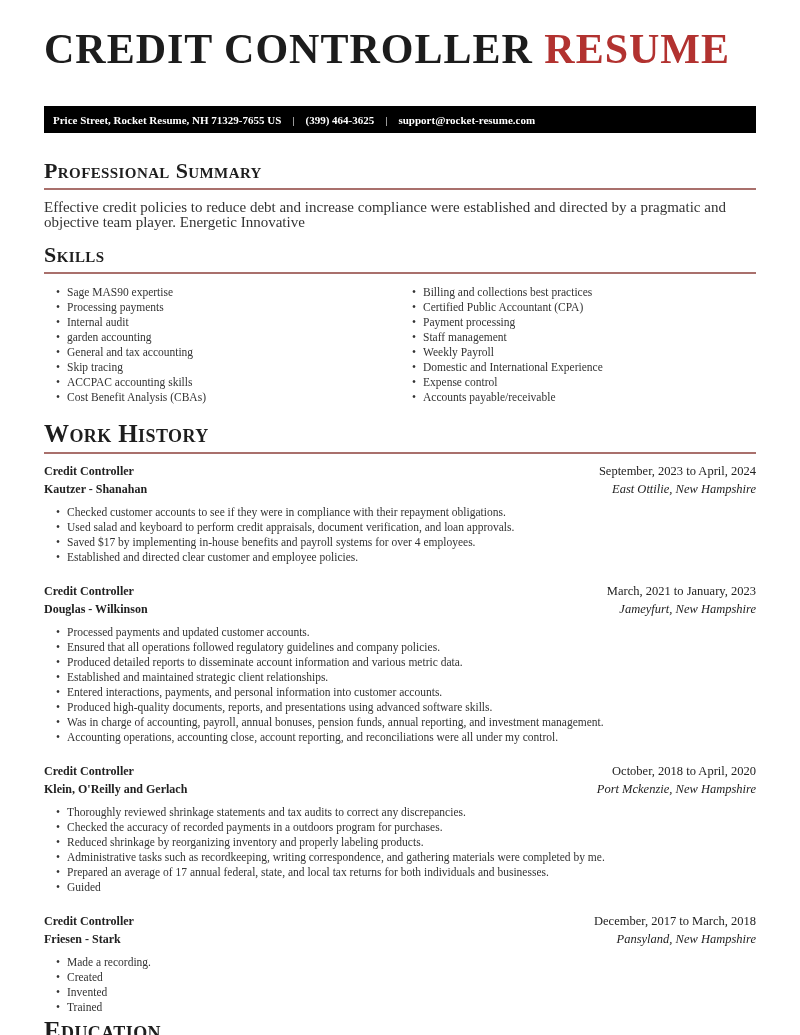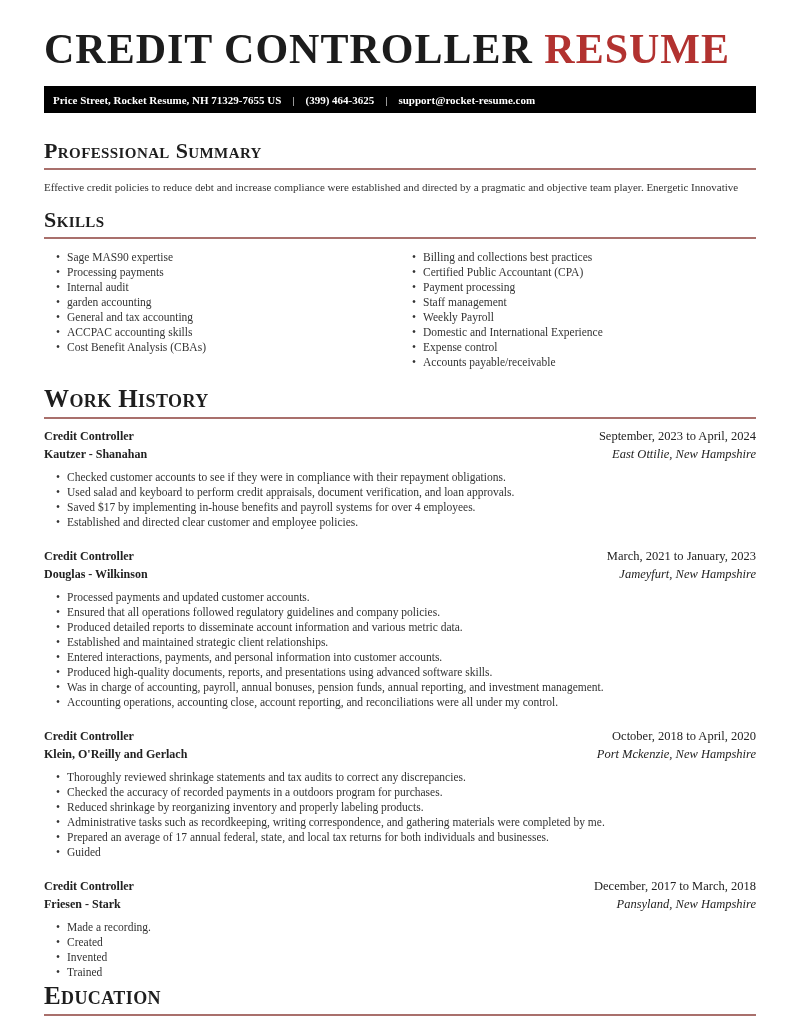--- a/index.html
+++ b/index.html
@@ -13,41 +13,41 @@
 
   
   .title {
     margin-top:28px;
     font-size:42px; line-height:42px; font-weight:bold;
     letter-spacing:1px; color:#1c1c1c; white-space:nowrap;
   }
   .title .accent { color:#b23230; }
 
   .contact-bar {
-    margin-top:16px; height:27px; background:#000000;
+    margin-top:36px; height:27px; background:#000000;
     display:flex; align-items:center; padding-left:9px;
     color:#ffffff; font-weight:bold; font-size:11px; white-space:nowrap;
   }
   .contact-bar .sep { margin:0 11px; font-weight:normal; }
 
   
   .sec-h {
     font-variant:small-caps; font-weight:bold; color:#1e1e1e;
     letter-spacing:0.4px; line-height:24px;
   }
   .sec-h.sm { font-size:22px; }
   .sec-h.lg { font-size:25px; line-height:27px; }
   .h-summary   { margin-top:26px; }
   .h-skills    { margin-top:13px; }
   .h-work      { margin-top:15px; }
   .h-education { margin-top:2px; }
   .rule { height:2px; background:#a9706c; margin-top:5px; }
 
   
-  .summary-text { margin-top:10px; font-size:11px; line-height:15px; color:#333; }
+  .summary-text { margin-top:10px; font-size:15px; line-height:15px; color:#333; }
 
   
   .skills-cols { display:flex; margin-top:11px; }
   .skills-cols ul { list-style:none; width:50%; }
   li.bullet {
     position:relative; padding-left:23px;
     font-size:11.5px; line-height:15px; color:#333;
   }
   li.bullet::before {
     content:"\2022"; position:absolute; left:12px; top:0; color:#333;
@@ -86,20 +86,21 @@
 
   <h2 class="sec-h sm h-skills">Skills</h2>
   <div class="rule"></div>
   <div class="skills-cols">
     <ul>
         <li class="bullet">Sage MAS90 expertise</li>
         <li class="bullet">Processing payments</li>
         <li class="bullet">Internal audit</li>
         <li class="bullet">garden accounting</li>
         <li class="bullet">General and tax accounting</li>
+        <li class="bullet">Skip tracing</li>
         <li class="bullet">ACCPAC accounting skills</li>
         <li class="bullet">Cost Benefit Analysis (CBAs)</li>
       </ul>
     <ul>
         <li class="bullet">Billing and collections best practices</li>
         <li class="bullet">Certified Public Accountant (CPA)</li>
         <li class="bullet">Payment processing</li>
         <li class="bullet">Staff management</li>
         <li class="bullet">Weekly Payroll</li>
         <li class="bullet">Domestic and International Experience</li>

